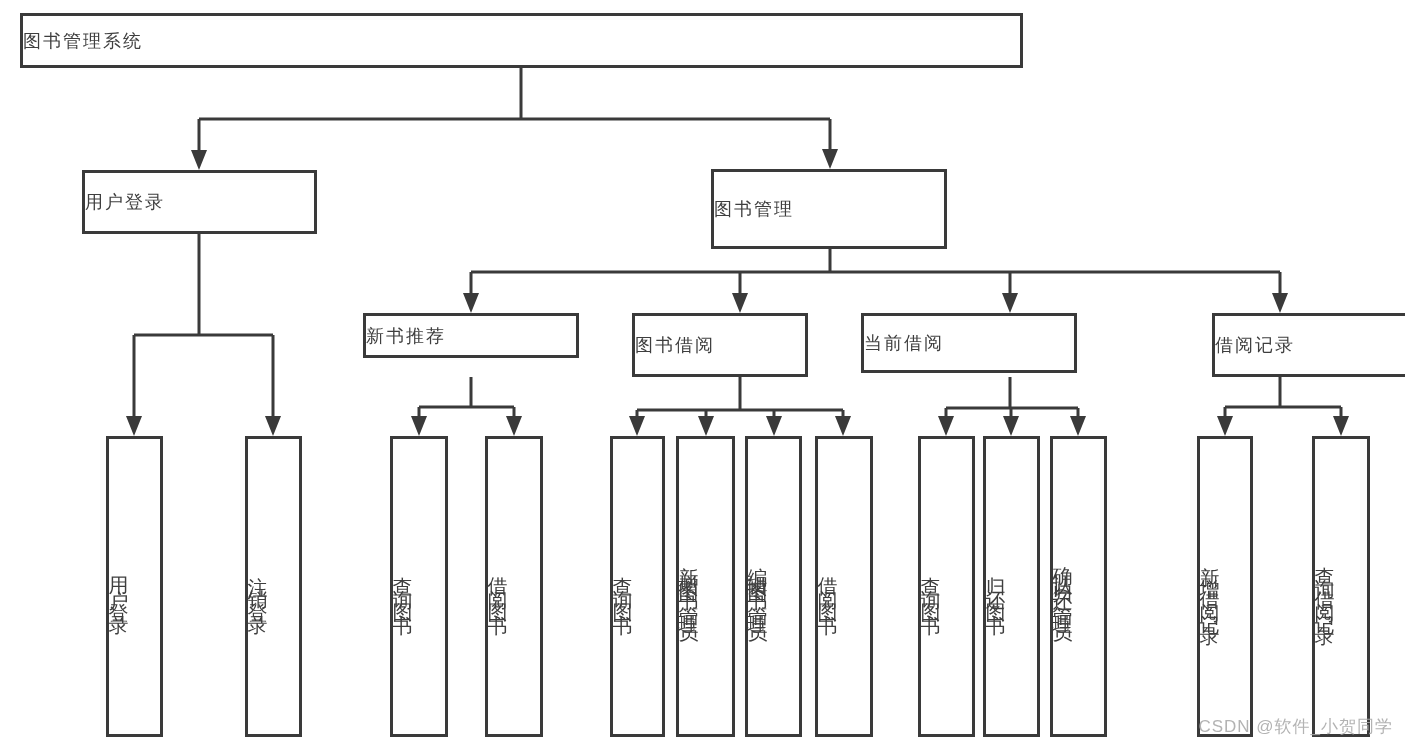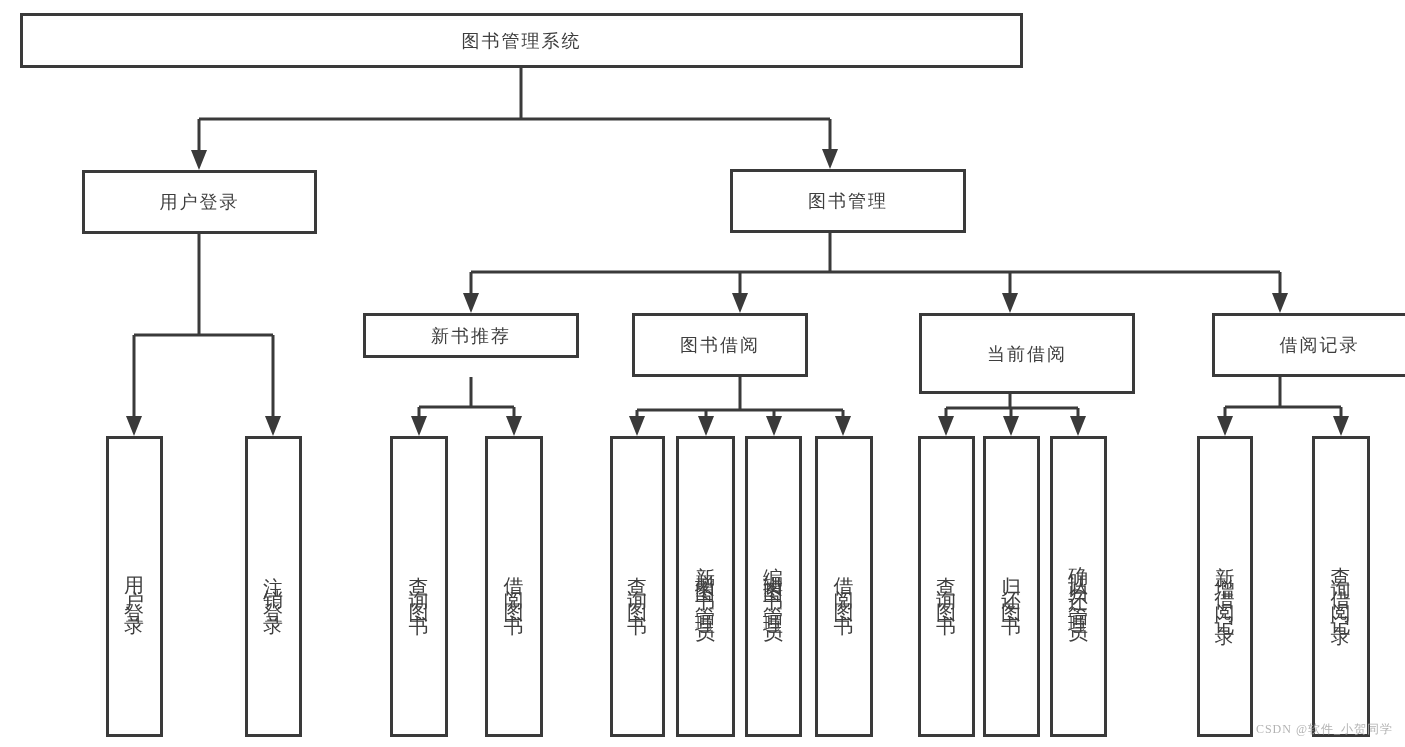--- a/index.html
+++ b/index.html
@@ -6,33 +6,33 @@
   html,body{margin:0;padding:0;}
   body{
     width:1405px;height:747px;position:relative;background:#ffffff;
     font-family:"Liberation Sans", sans-serif;overflow:hidden;color:var(--text);
   }
   svg.connectors{position:absolute;left:0;top:0;width:1405px;height:747px;}
   svg.connectors path{fill:none;stroke:var(--line);stroke-width:3;}
   svg.connectors polygon{fill:var(--line);stroke:none;}
   .box{
     position:absolute;border:3px solid var(--line);background:#ffffff;
-    display:flex;align-items:center;justify-content:center;box-sizing:border-box;
+    display:flex;align-items:center;justify-content:flex-start;box-sizing:border-box;
   }
   .h .label{font-size:18px;letter-spacing:2px;white-space:nowrap;color:var(--text);}
   .v .label{
     writing-mode:vertical-rl;font-size:20px;line-height:1;color:var(--text);
     white-space:nowrap;
   }
   .sp-lg{letter-spacing:13px;}
   .sp-md{letter-spacing:12px;}
   .sp-sm{letter-spacing:8px;}
   .watermark{
-    position:absolute;right:12px;bottom:9px;font-size:12px;
-    color:var(--watermark);letter-spacing:1px;opacity:.9;font-family:Liberation Serif, serif;
+    position:absolute;right:12px;bottom:9px;font-size:17px;
+    color:var(--watermark);letter-spacing:1px;opacity:.9;
   }
 </style>
 </head>
 <body>
 
 <svg class="connectors" viewBox="0 0 1405 747">
   <path d="
     M521 68 V119 M199 119 H830 M199 119 V162 M830 119 V161
     M199 234 V335 M134 335 H273 M134 335 V428 M273 335 V428
     M830 233 V272 M471 272 H1280 M471 272 V305 M740 272 V305 M1010 272 V305 M1280 272 V305
@@ -61,31 +61,31 @@
   <polygon points="1333,416 1349,416 1341,436"></polygon>
 </svg>
 
 <div class="box h" style="left:20px;top:13px;width:1003px;height:55px;">
   <span class="label">图书管理系统</span>
 </div>
 
 <div class="box h" style="left:82px;top:170px;width:235px;height:64px;">
   <span class="label">用户登录</span>
 </div>
-<div class="box h" style="left:711px;top:169px;width:236px;height:64px;margin-left:19px;">
+<div class="box h" style="left:711px;top:169px;width:236px;height:80px;">
   <span class="label">图书管理</span>
 </div>
 
 <div class="box h" style="left:363px;top:313px;width:216px;height:45px;">
   <span class="label">新书推荐</span>
 </div>
 <div class="box h" style="left:632px;top:313px;width:176px;height:64px;">
   <span class="label">图书借阅</span>
 </div>
-<div class="box h" style="left:919px;top:313px;width:216px;height:81px;">
+<div class="box h" style="left:861px;top:313px;width:216px;height:60px;">
   <span class="label">当前借阅</span>
 </div>
 <div class="box h" style="left:1172px;top:313px;width:215px;height:64px;margin-left:40px;">
   <span class="label">借阅记录</span>
 </div>
 
 <div class="box v" style="left:106px;top:436px;width:57px;height:301px;">
   <span class="label sp-lg">用户登录</span>
 </div>
 <div class="box v" style="left:245px;top:436px;width:57px;height:301px;">

